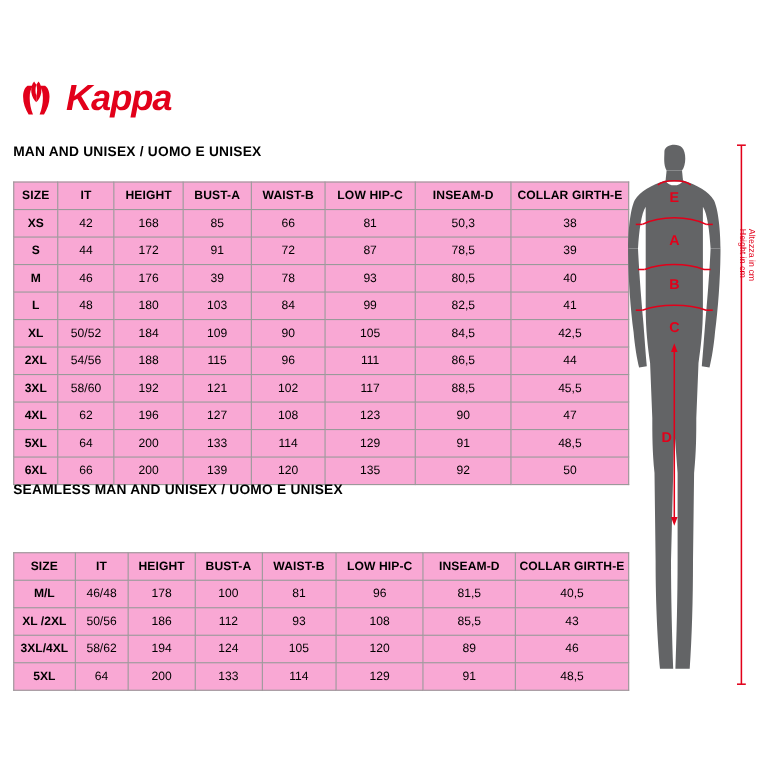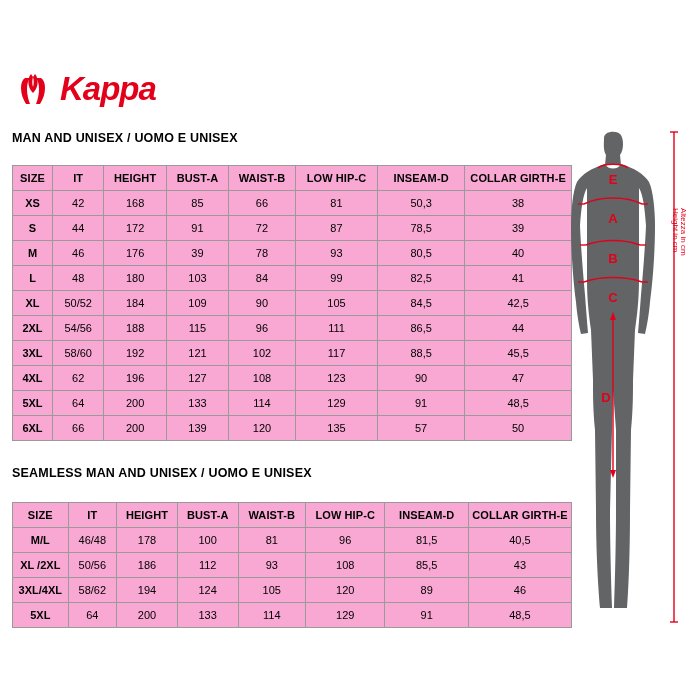--- a/index.html
+++ b/index.html
@@ -47,21 +47,21 @@
 
   
   .section-title {
     position: absolute;
     font-size: 12.5px;
     font-weight: bold;
     letter-spacing: 0.2px;
     color: #000;
   }
   #title-man { left: 12px; top: 131px; }
-  #title-seamless { left: 12px; top: 466px; }
+  #title-seamless { left: 12px; top: 438px; }
 
   
   table.sizetable {
     position: absolute;
     border-collapse: collapse;
     font-size: 11px;
     background: #f9a8d4;
     padding-left: 16px;
   }
   table.sizetable td, table.sizetable th {
@@ -251,21 +251,21 @@
         <td class="c6">91</td>
         <td class="c7">48,5</td>
       </tr>
       <tr>
         <td class="c0 sizecell">6XL</td>
         <td class="c1">66</td>
         <td class="c2">200</td>
         <td class="c3">139</td>
         <td class="c4">120</td>
         <td class="c5">135</td>
-        <td class="c6">57</td>
+        <td class="c6">92</td>
         <td class="c7">50</td>
       </tr>
     </tbody>
   </table>
 
   <div class="section-title" id="title-seamless">SEAMLESS MAN AND UNISEX / UOMO E UNISEX</div>
 
   <table class="sizetable" id="table-seamless">
     <thead>
       <tr>

